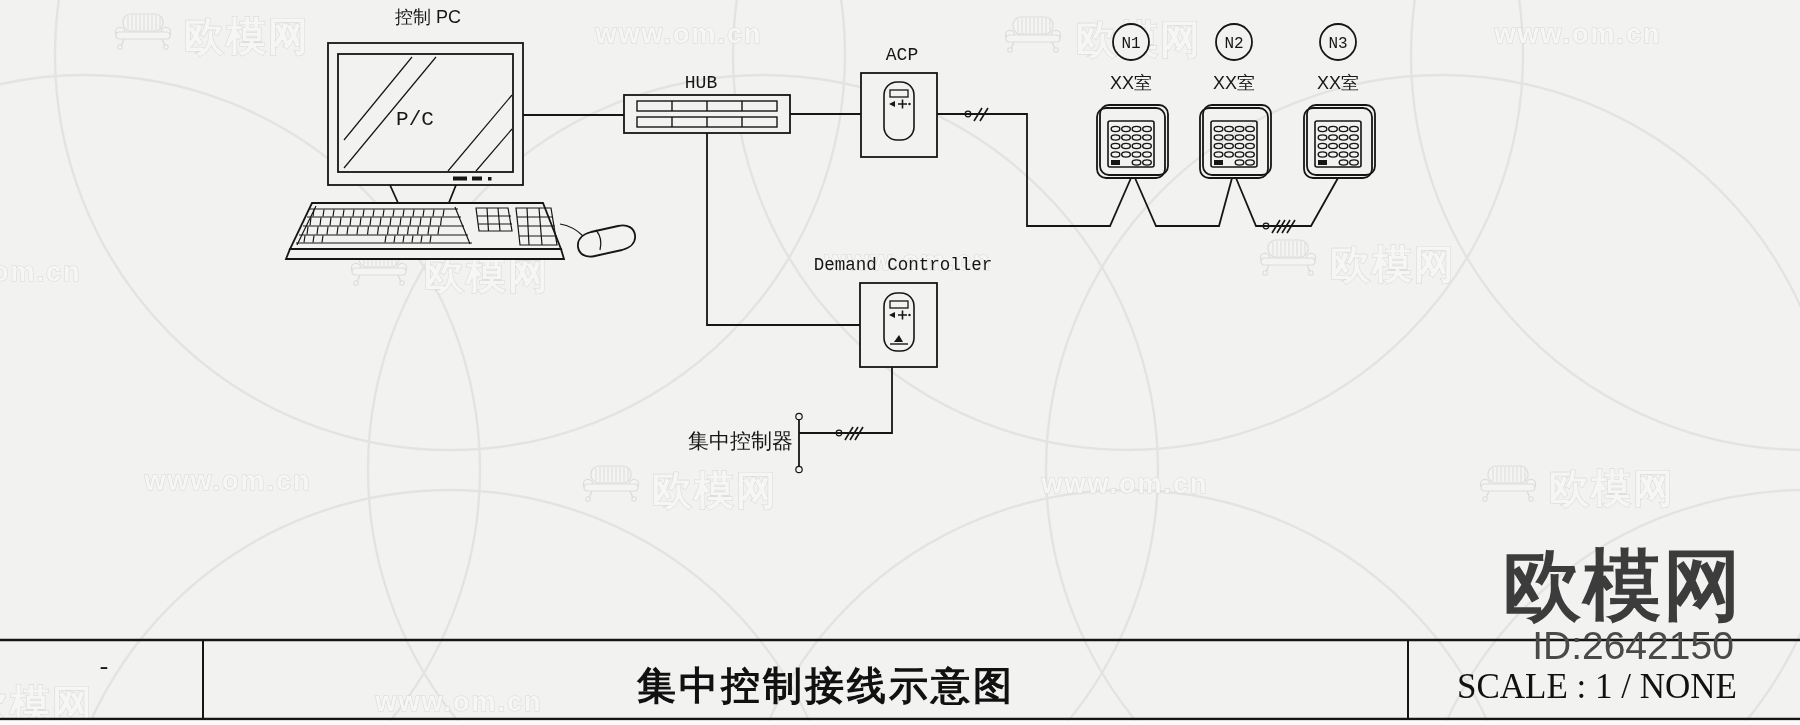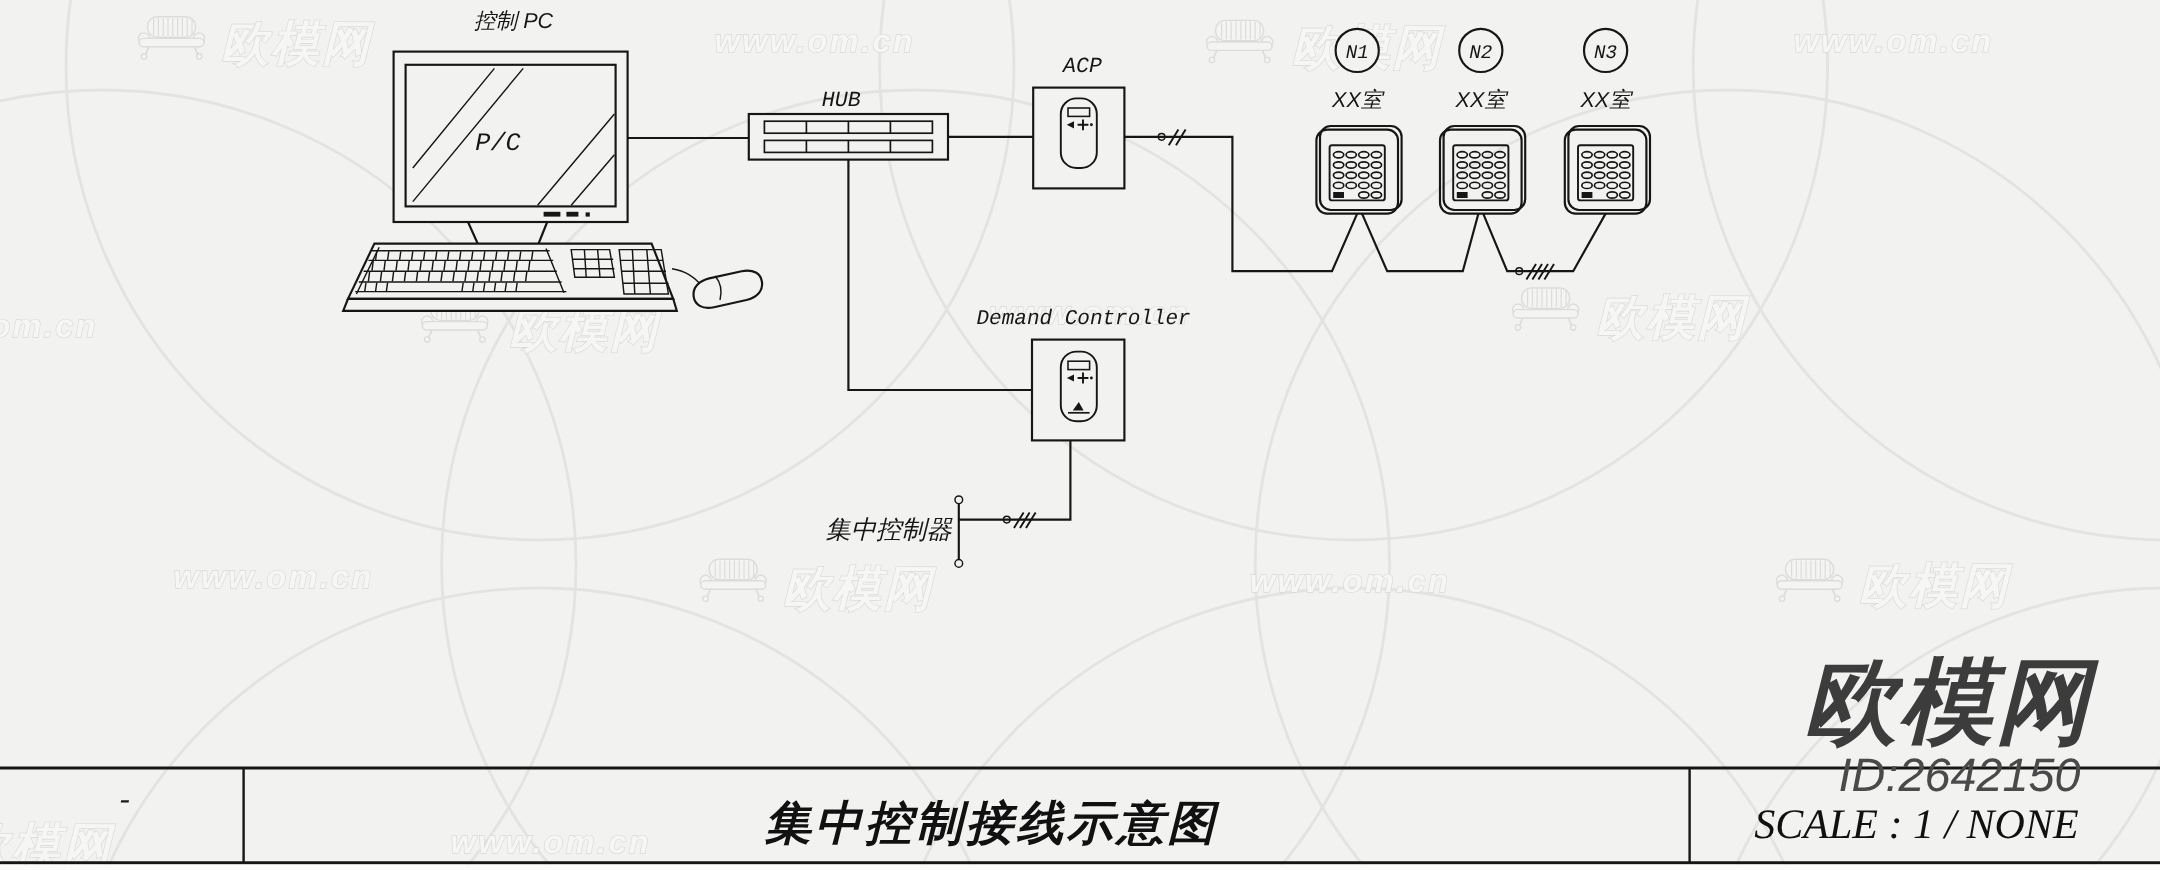--- a/index.html
+++ b/index.html
@@ -1,16 +1,16 @@
 <!DOCTYPE html>
 <html><head>
 <meta charset="utf-8">
 <style>
   html,body{margin:0;padding:0;background:#f2f2f1;}
-  .stage{position:relative;width:1800px;height:725px;background:#f2f2f1;overflow:hidden;font-style:italic;}
+  .stage{position:relative;width:1800px;height:725px;background:#f2f2f1;overflow:hidden;}
   svg{display:block;}
   text{user-select:none;}
   .cad   {fill:#161616;font-family:"Liberation Mono","DejaVu Sans Mono",monospace;}
   .cadcn {fill:#161616;font-family:"Liberation Sans","DejaVu Sans",sans-serif;}
   .titlecn{fill:#111;font-family:"Liberation Serif","DejaVu Serif",serif;font-weight:bold;}
   .scaletx{fill:#111;font-family:"Liberation Serif","DejaVu Serif",serif;}
   .wmt{fill:#f6f6f5;stroke:#d9d9d8;stroke-width:1.1;paint-order:stroke;
        font-family:"Liberation Sans","DejaVu Sans",sans-serif;font-weight:bold;}
   .wmln{stroke:#e3e3e2;fill:none;stroke-width:2.4;}
   .ln  {stroke:#161616;fill:none;stroke-width:1.8;}

